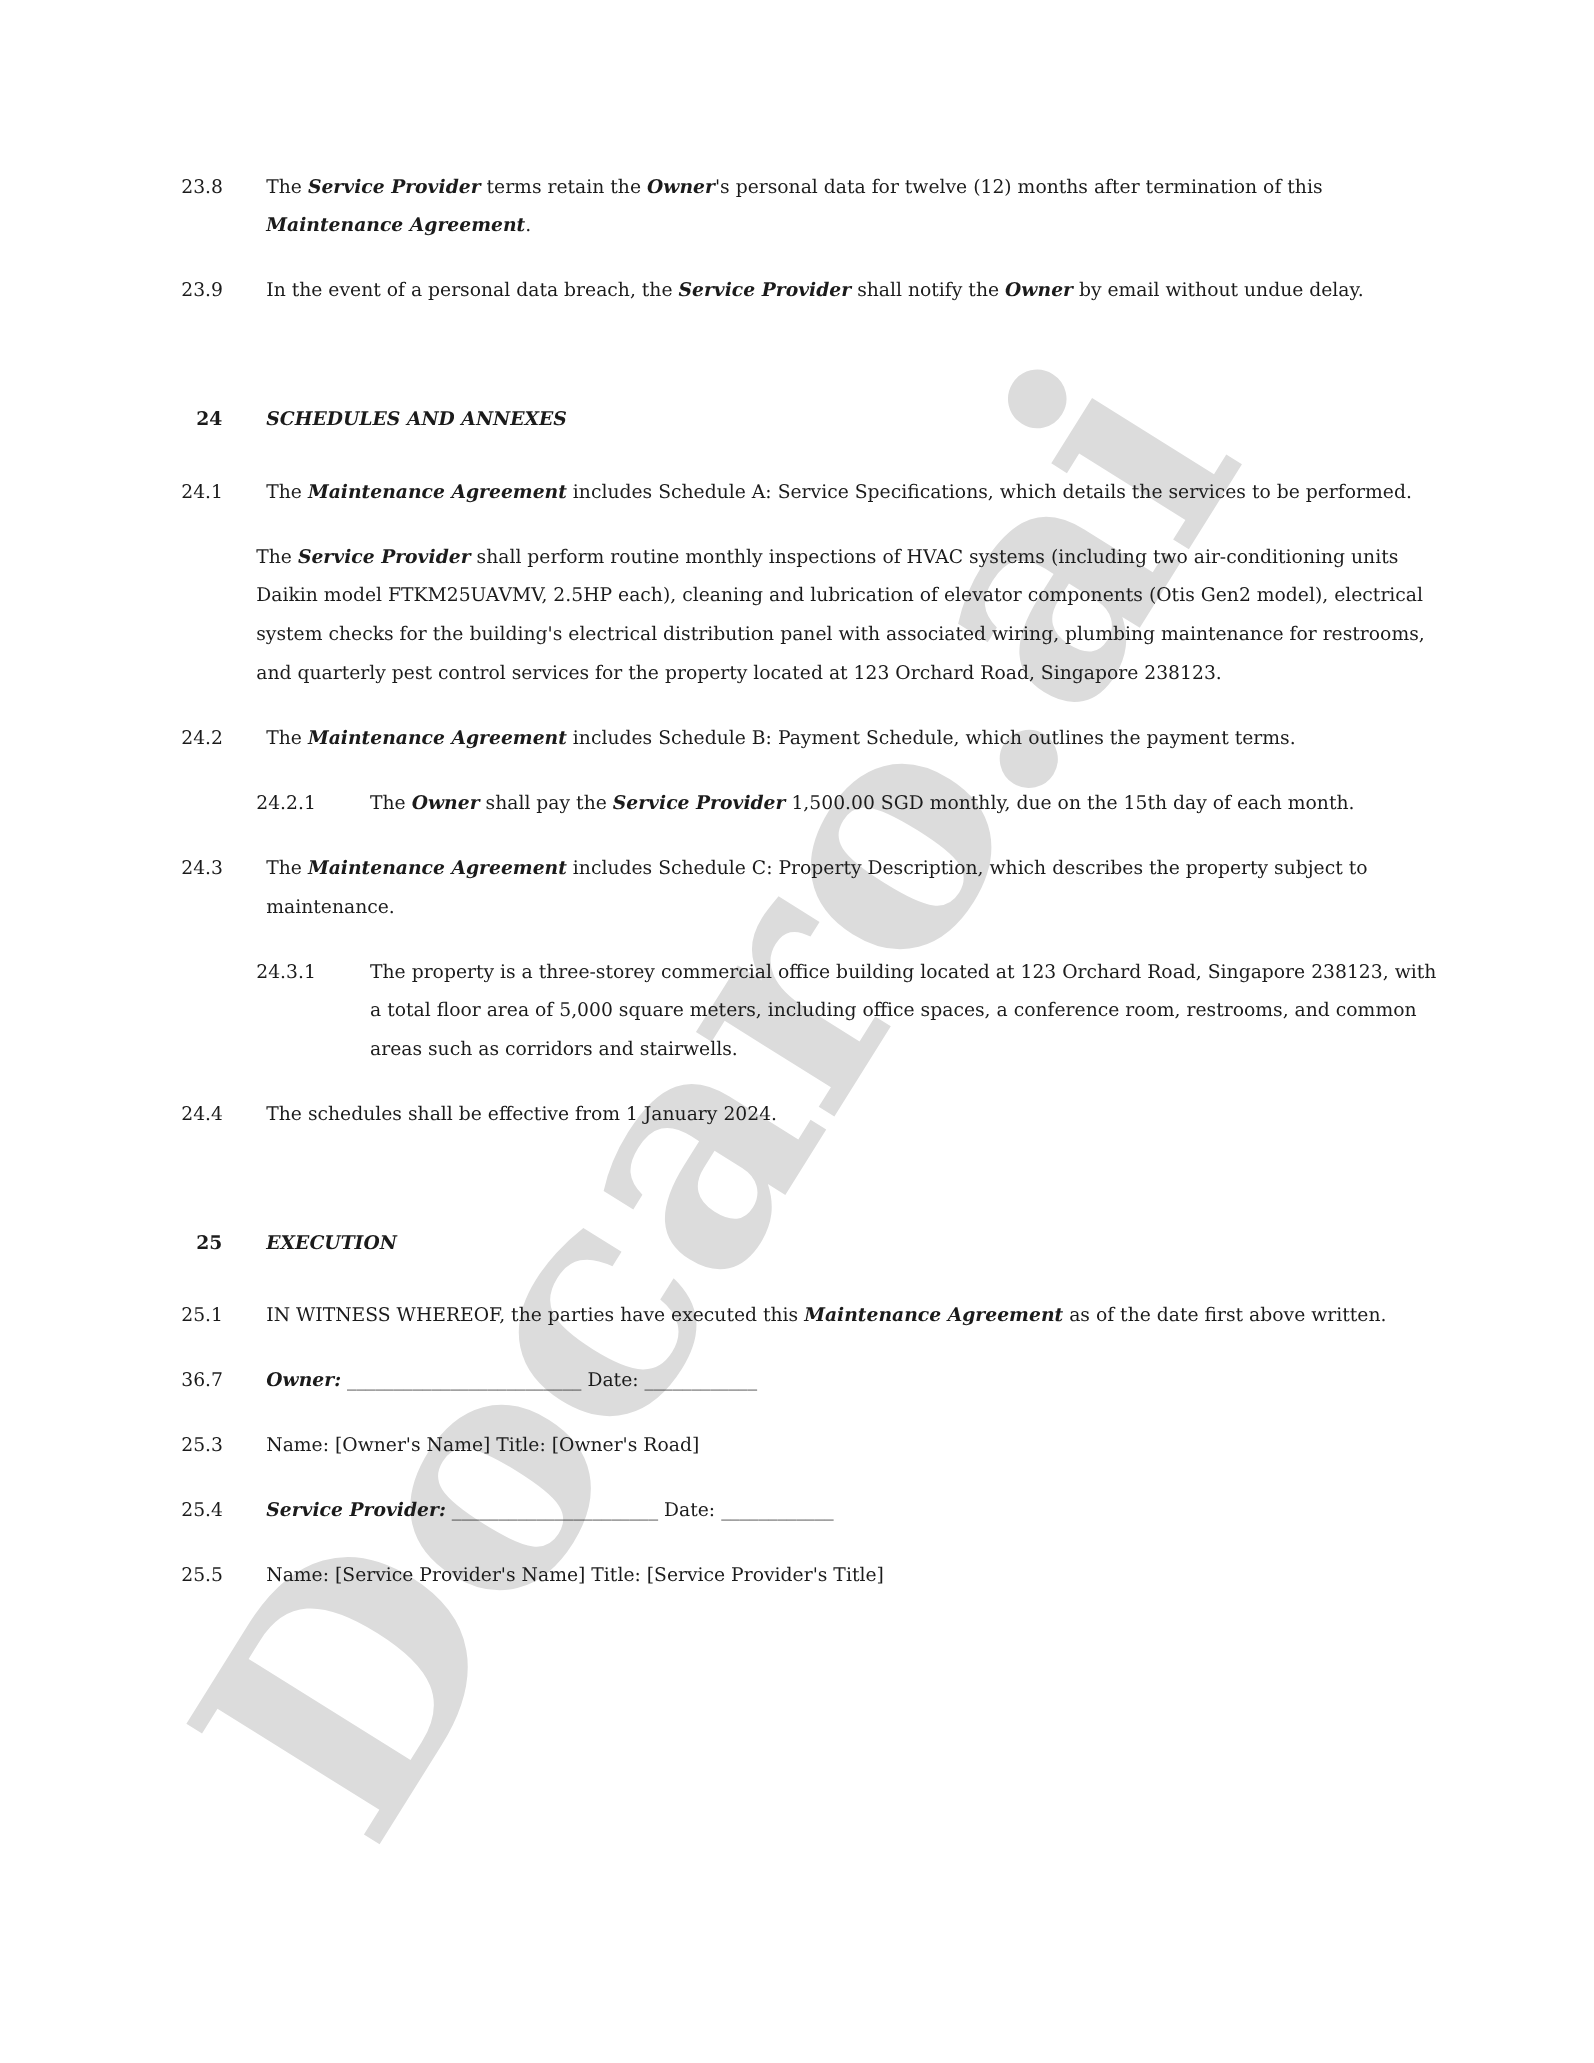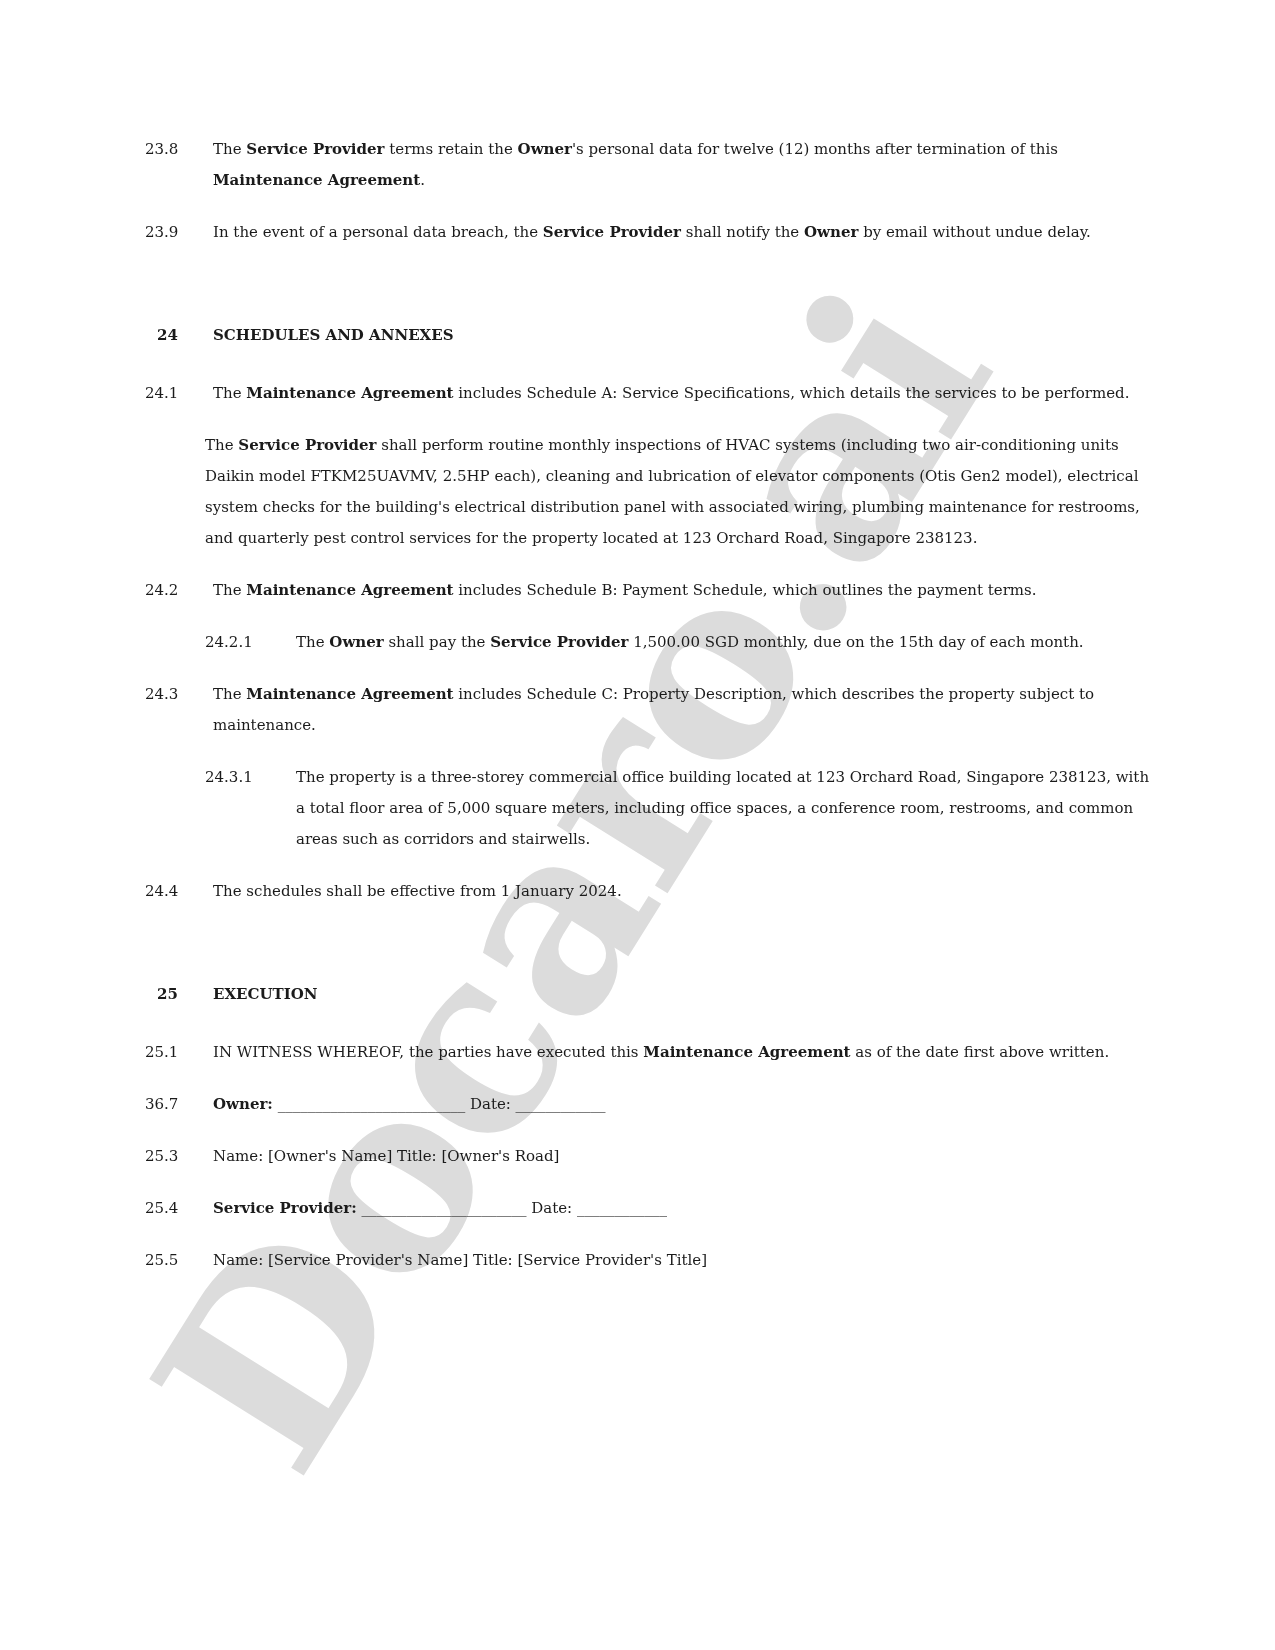--- a/index.html
+++ b/index.html
@@ -30,21 +30,21 @@
     line-height:31px;
     margin-top:16px;
   }
   .row { display:flex; margin:0 0 21px 0; }
   .row .num { flex:0 0 68px; }
   .row .txt { flex:1 1 auto; }
   .row.sub { padding-left:60px; }
   .row.sub .num { flex:0 0 91px; }
   .row.heading { margin-top:72px; margin-bottom:27px; font-weight:bold; }
   .row.heading .num { text-indent:12px; }
-  strong { font-weight:bold; }
+  strong { font-weight:bold;font-style:italic; }
 </style>
 </head>
 <body>
 
 <div class="page">
   <div class="watermark">Docaro.ai</div>
   <div class="content">
       <div class="row lvl1">
         <span class="num">23.8</span>
         <span class="txt"><span>The </span><strong>Service Provider</strong><span> terms retain the </span><strong>Owner</strong><span>'s personal data for twelve (12) months after termination of this </span><strong>Maintenance Agreement</strong><span>.</span></span>

